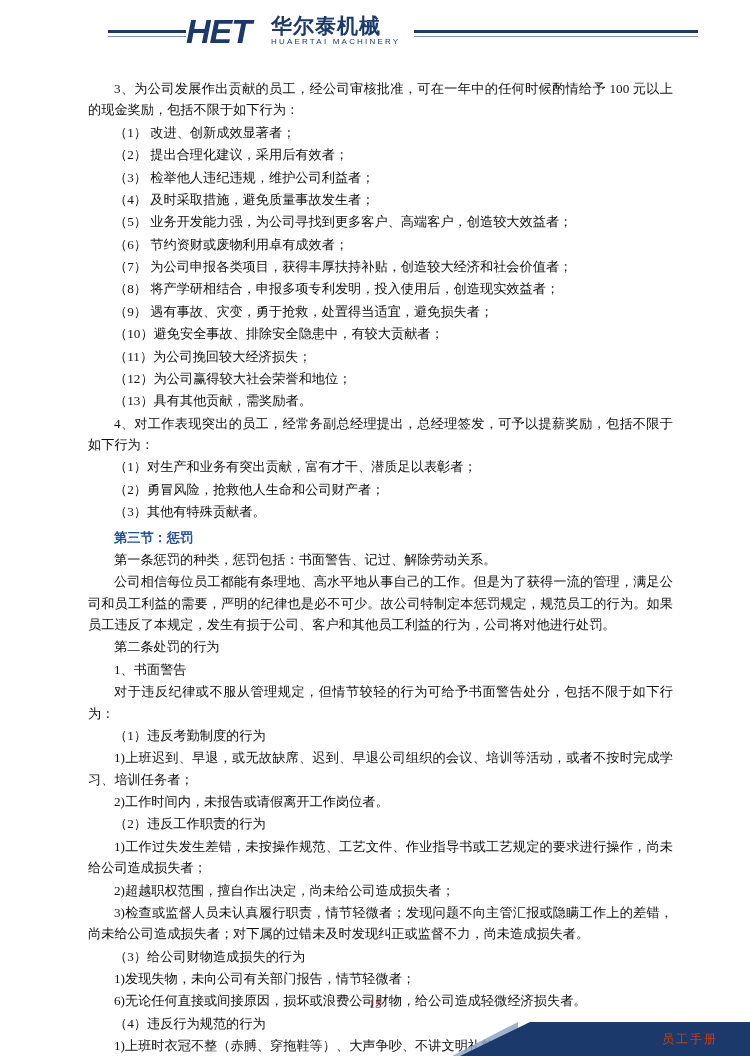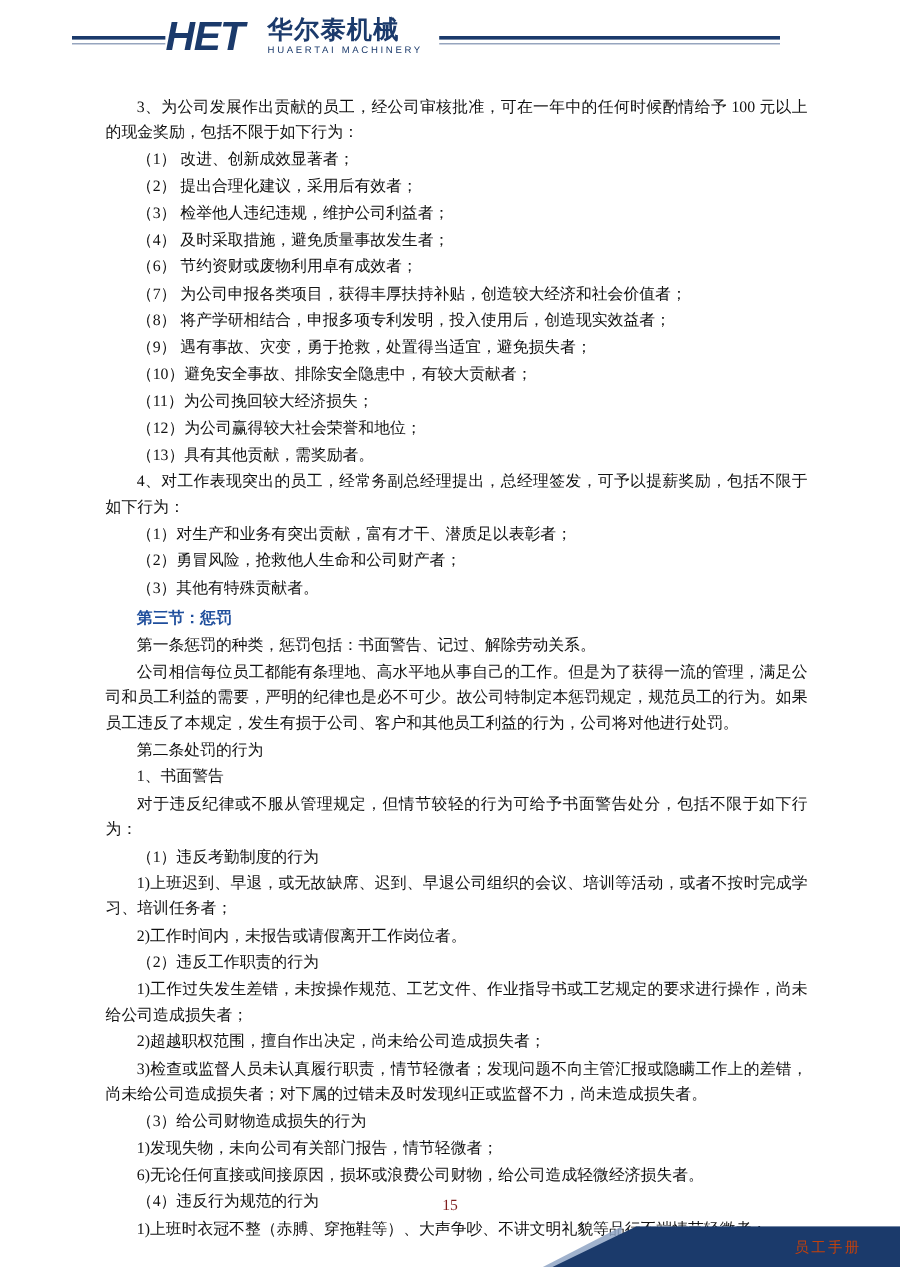--- a/index.html
+++ b/index.html
@@ -14,20 +14,21 @@
     color: #000000;
     position: relative;
     overflow: hidden;
   }
 
   
   .page-header {
     position: relative;
     height: 72px;
     width: 682px;
+    margin-left: 48px;
   }
   .header-rule {
     position: absolute;
     left: 60px;
     right: 32px;
     top: 30px;
     height: 3px;
     background: #1b3a6b;
   }
   .header-rule-thin {
@@ -184,20 +185,21 @@
 
 <div class="content">
 
   <p class="p indent2">3、为公司发展作出贡献的员工，经公司审核批准，可在一年中的任何时候酌情给予 100 元以上的现金奖励，包括不限于如下行为：</p>
 
   <div class="indent-list">
     <p class="p">（1）  改进、创新成效显著者；</p>
     <p class="p">（2）  提出合理化建议，采用后有效者；</p>
     <p class="p">（3）  检举他人违纪违规，维护公司利益者；</p>
     <p class="p">（4）  及时采取措施，避免质量事故发生者；</p>
+    <p class="p">（5）  业务开发能力强，为公司寻找到更多客户、高端客户，创造较大效益者；</p>
     <p class="p">（6）  节约资财或废物利用卓有成效者；</p>
     <p class="p">（7）  为公司申报各类项目，获得丰厚扶持补贴，创造较大经济和社会价值者；</p>
     <p class="p">（8）  将产学研相结合，申报多项专利发明，投入使用后，创造现实效益者；</p>
     <p class="p">（9）  遇有事故、灾变，勇于抢救，处置得当适宜，避免损失者；</p>
     <p class="p">（10）避免安全事故、排除安全隐患中，有较大贡献者；</p>
     <p class="p">（11）为公司挽回较大经济损失；</p>
     <p class="p">（12）为公司赢得较大社会荣誉和地位；</p>
     <p class="p">（13）具有其他贡献，需奖励者。</p>
   </div>
 

